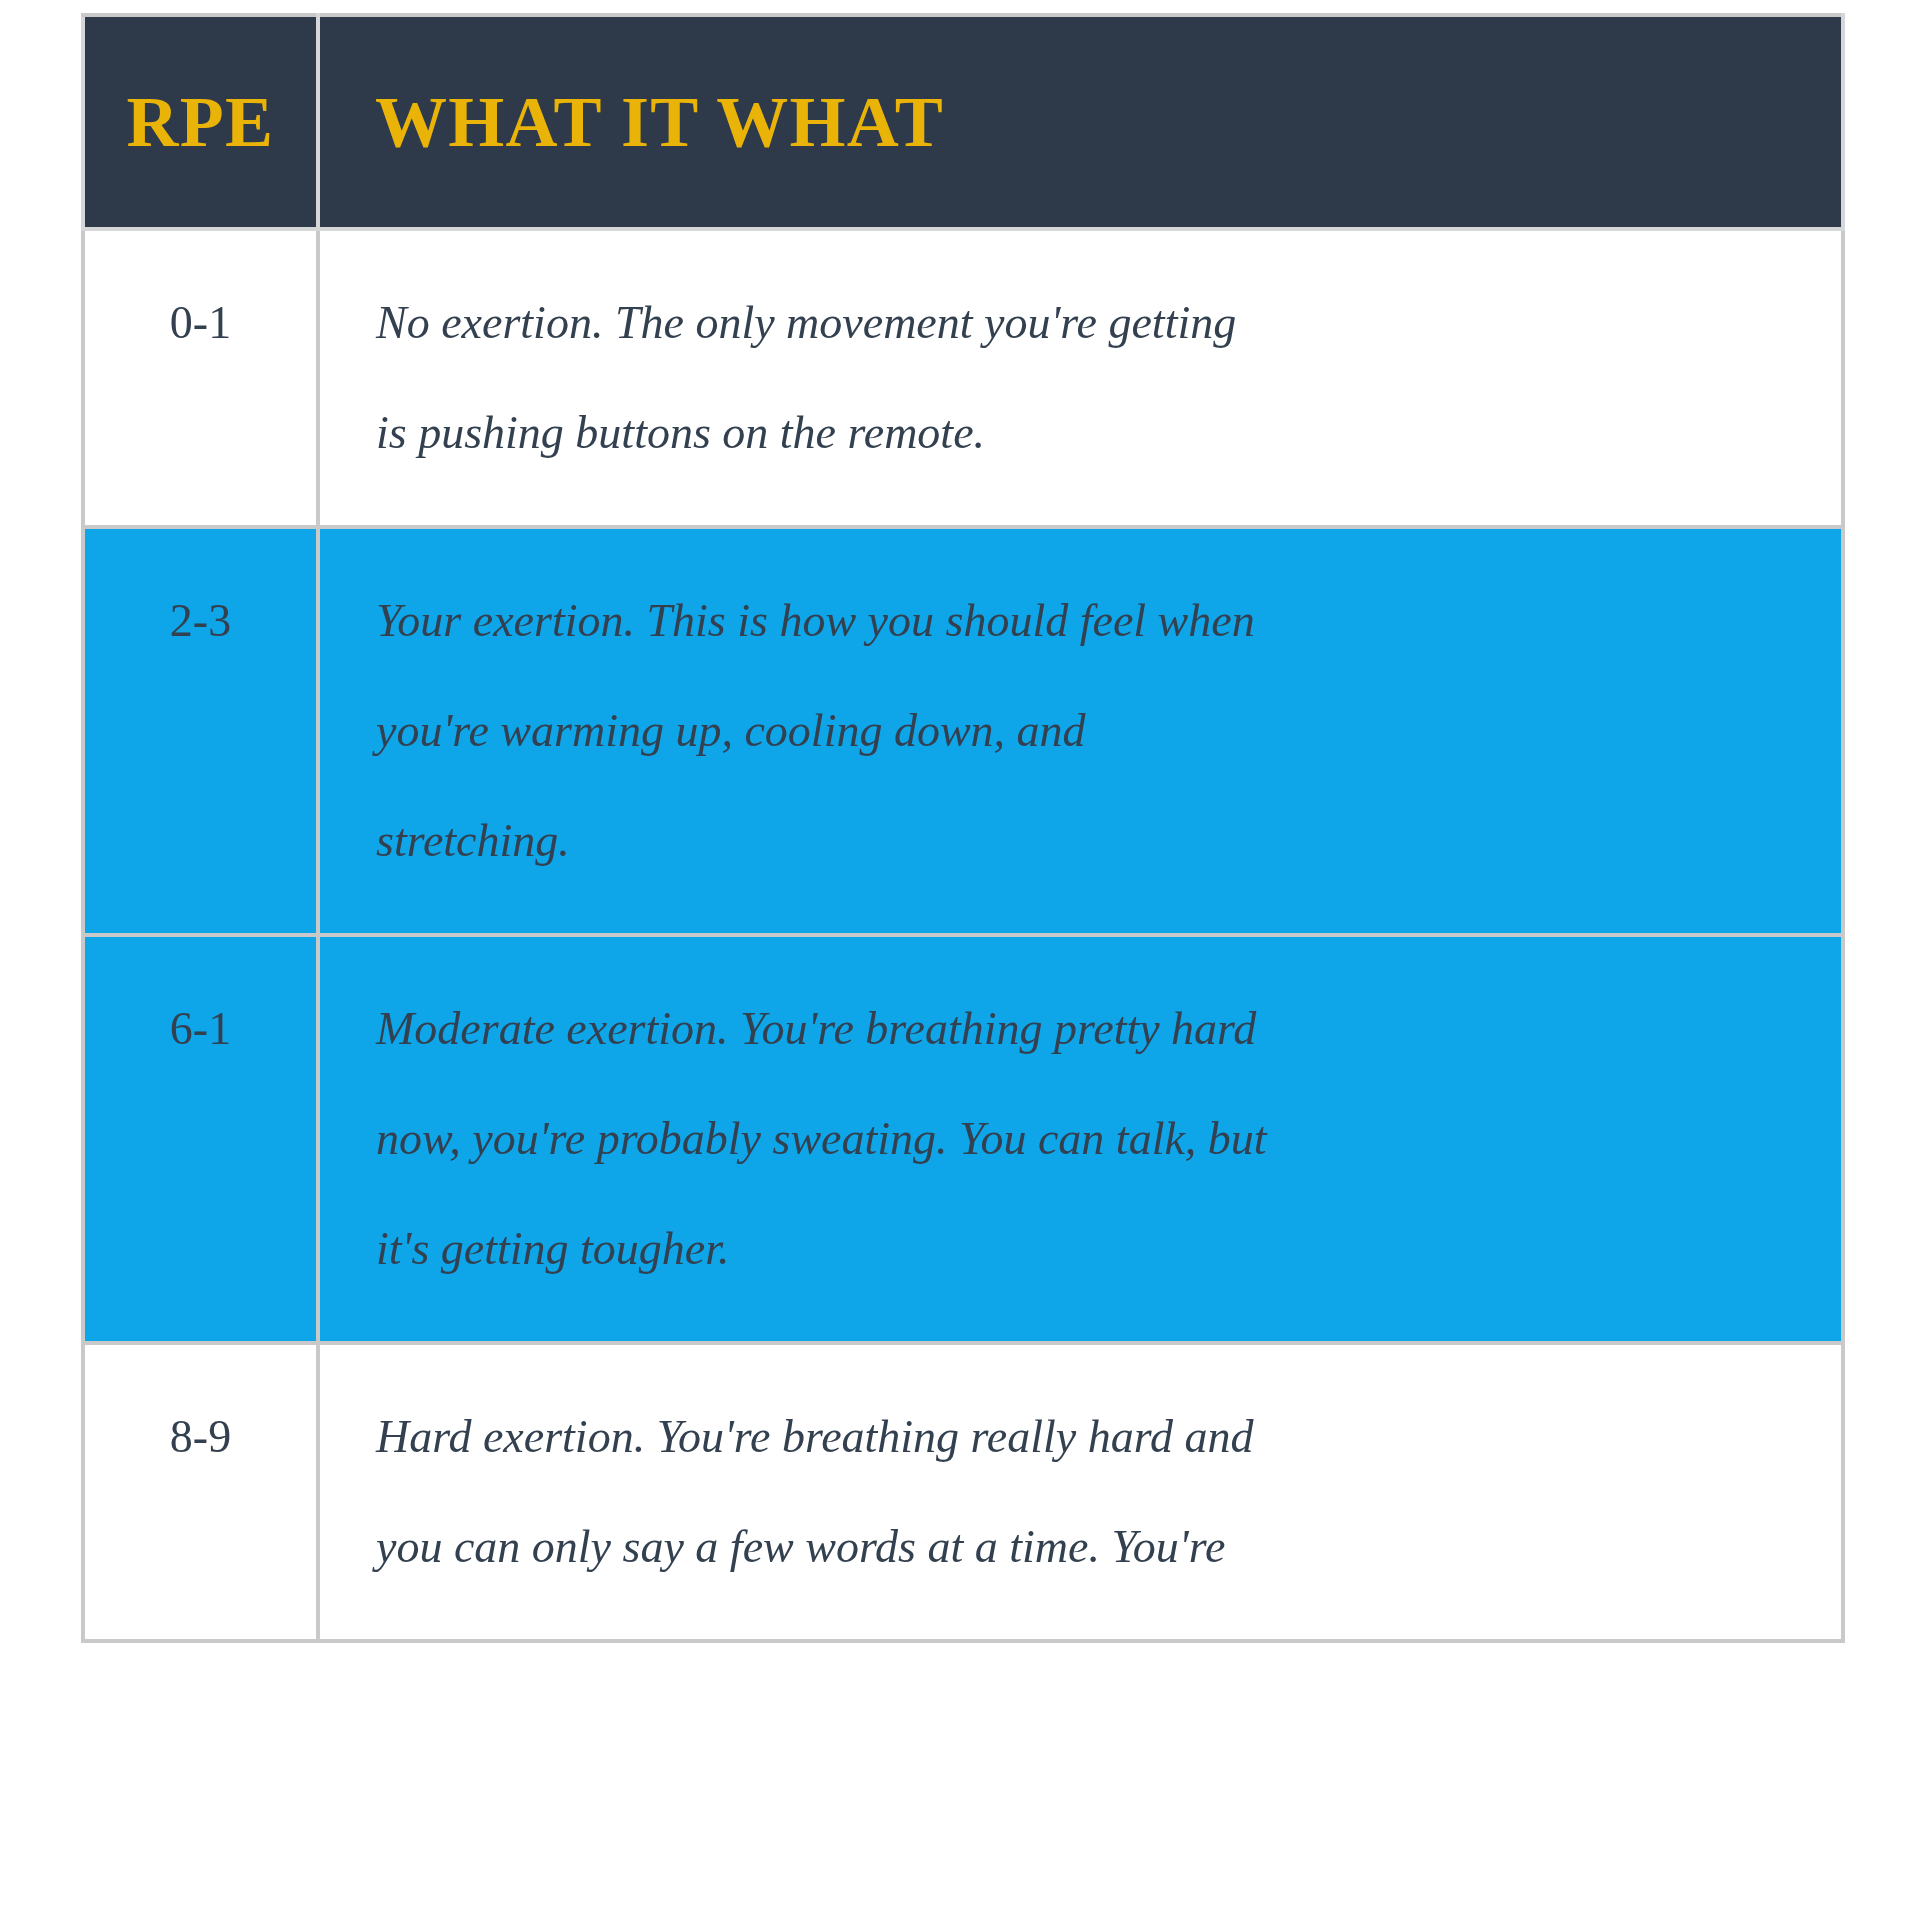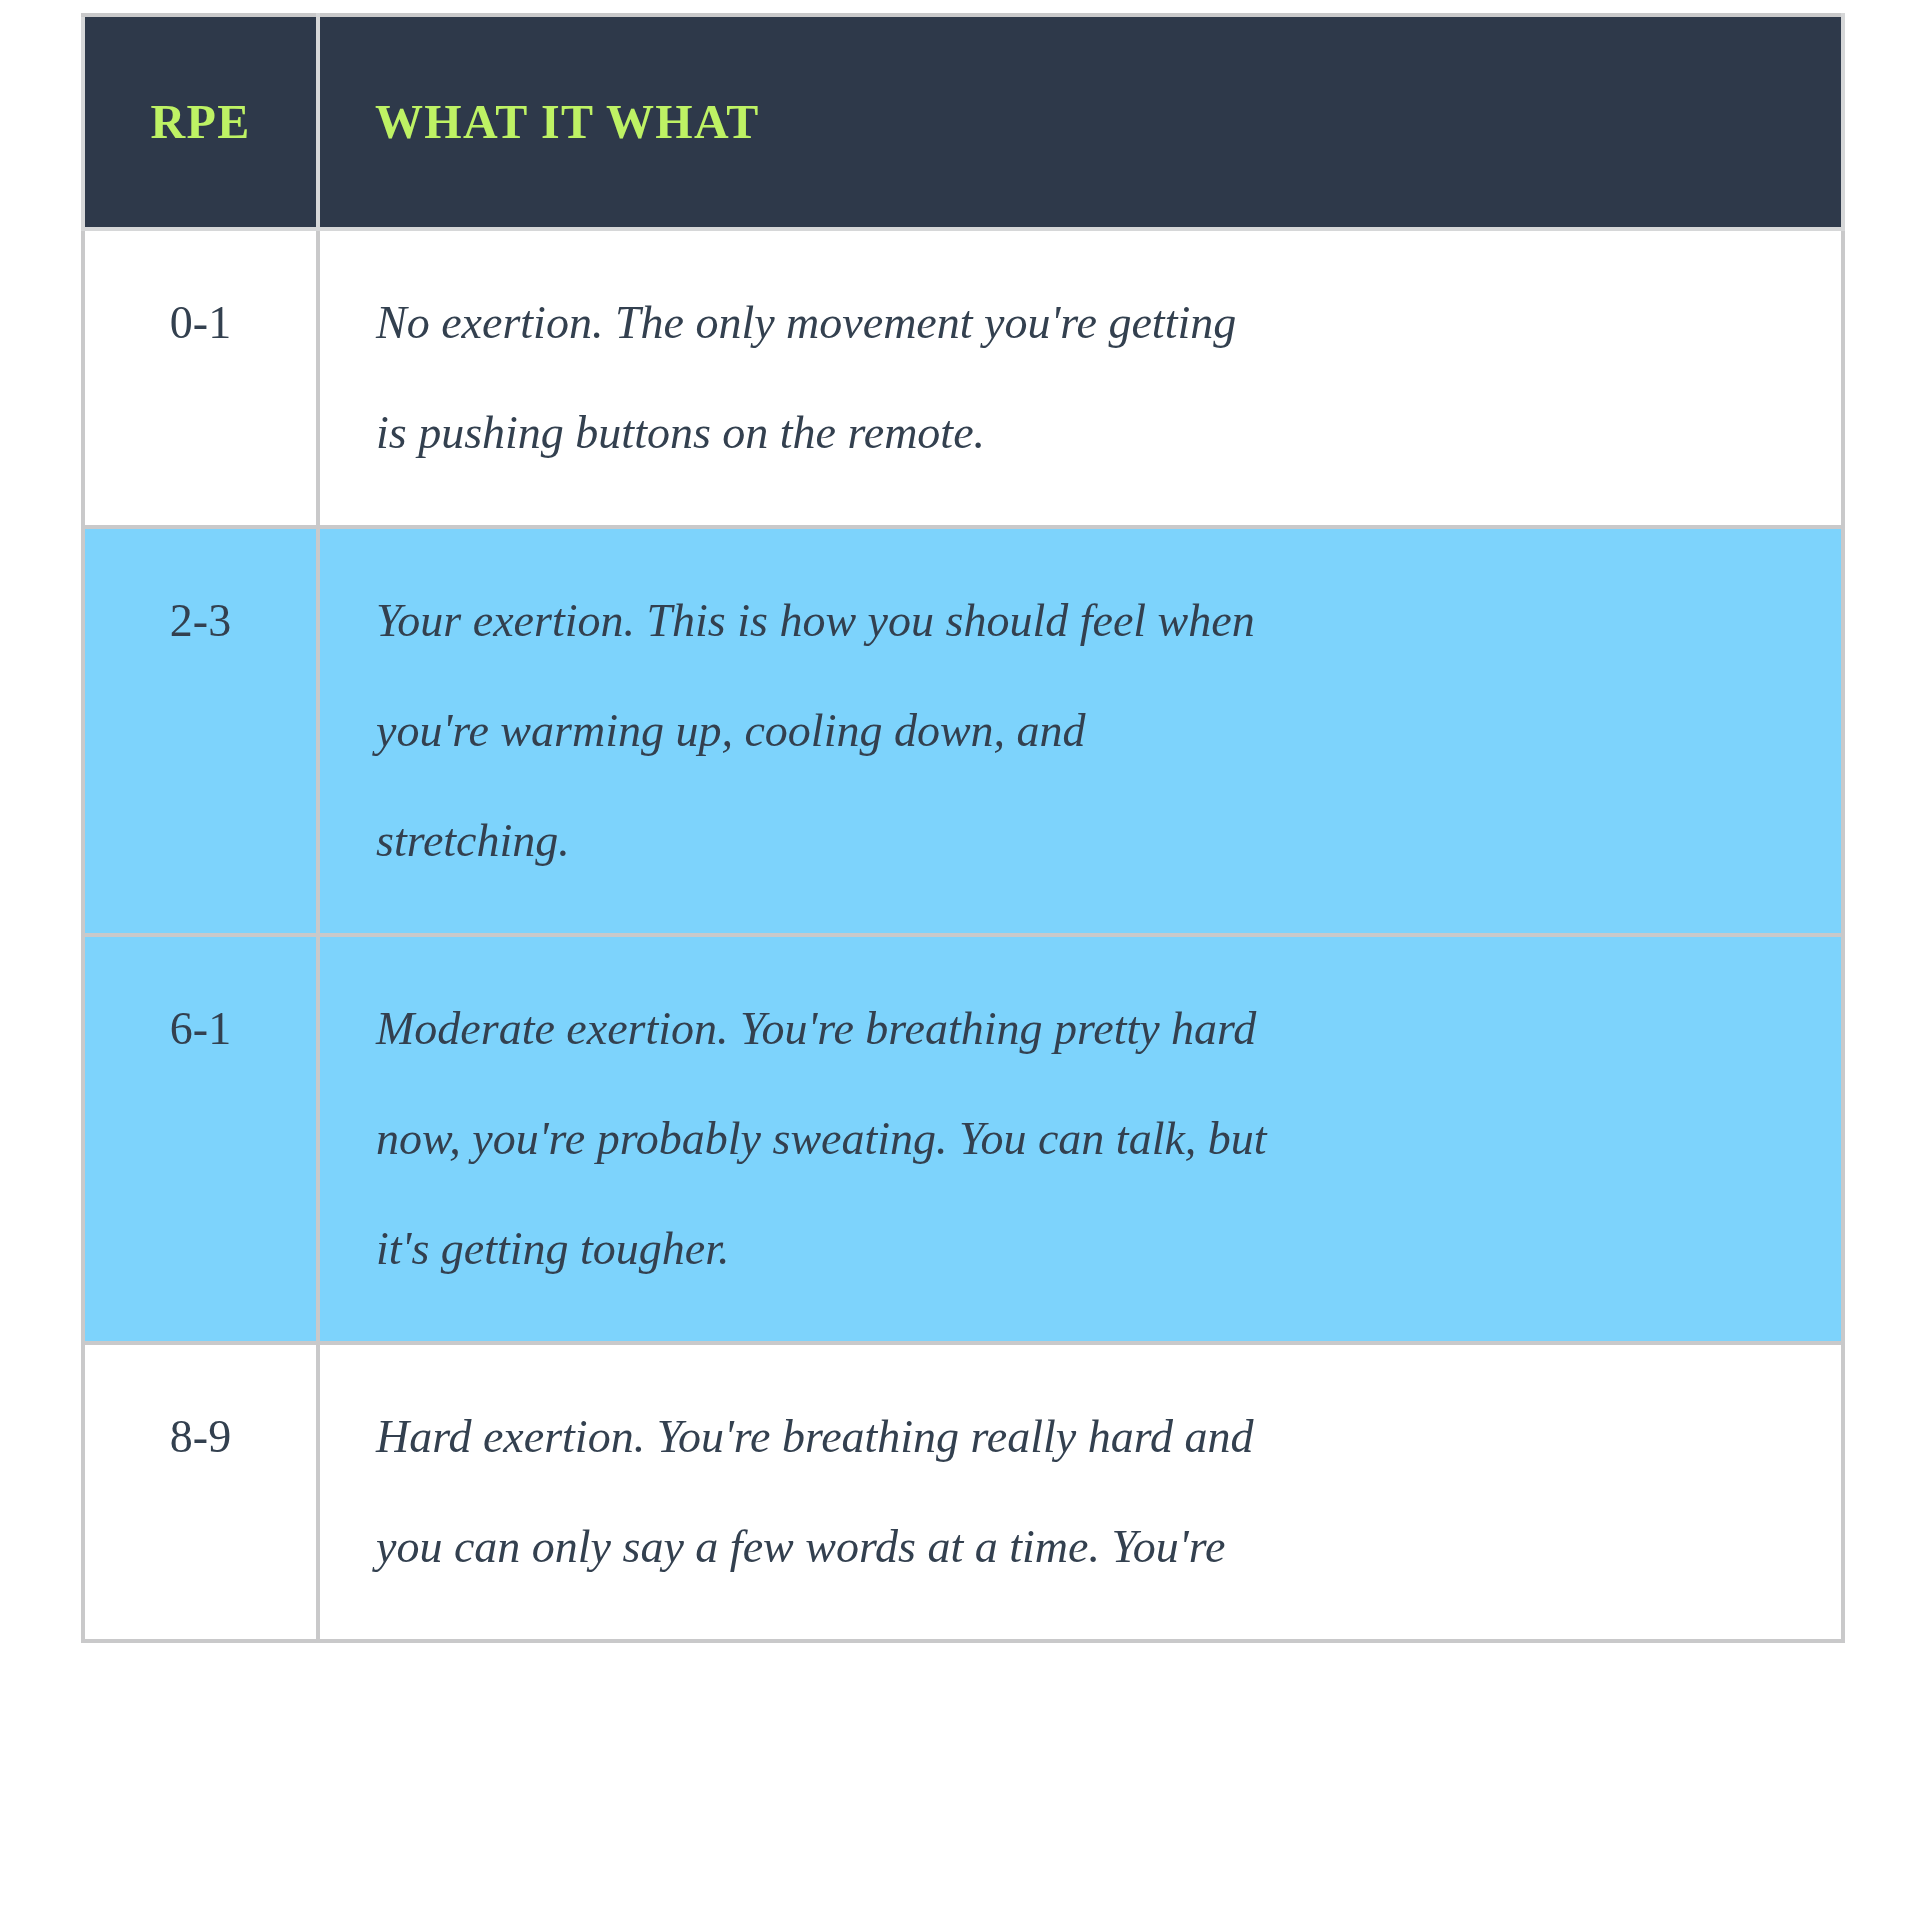--- a/index.html
+++ b/index.html
@@ -23,22 +23,22 @@
     border-collapse: collapse;
     table-layout: fixed;
   }
   table.rpe-table col.col-rpe { width: 235px; }
   table.rpe-table th,
   table.rpe-table td {
     border: 4.5px solid #c9c9ca;
   }
   table.rpe-table th {
     background: #2e394a;
-    color: #bef264;
-    font-size: 48px;
+    color: #eab308;
+    font-size: 72px;
     font-weight: bold;
     letter-spacing: 1.3px;
     line-height: 110px;
     padding: 50px 55px;
     text-align: left;
     vertical-align: middle;
     border-color: #d6d7d8;
     border-top-color: #c9c9ca;
   }
   table.rpe-table th.rpe-col-head {
@@ -57,21 +57,21 @@
   table.rpe-table td.rpe-cell {
     text-align: center;
     padding-left: 13px;
     padding-right: 13px;
   }
   table.rpe-table td.meaning-cell {
     white-space: pre-line;
     font-style: italic;
   }
   table.rpe-table tr.row-alt td {
-    background: #7dd3fc;
+    background: #0ea5e9;
   }
 </style>
 </head>
 <body>
 
 <div class="page">
   <table class="rpe-table">
     <colgroup>
       <col class="col-rpe">
       <col class="col-meaning">

